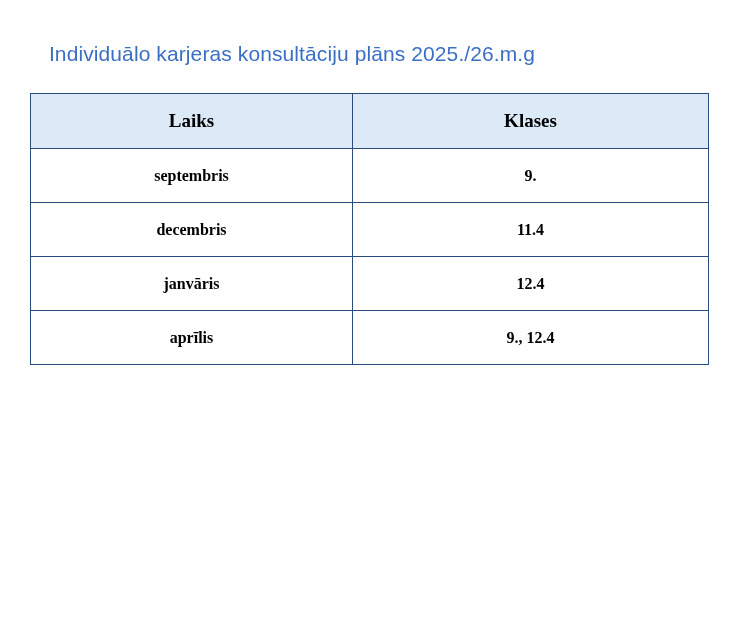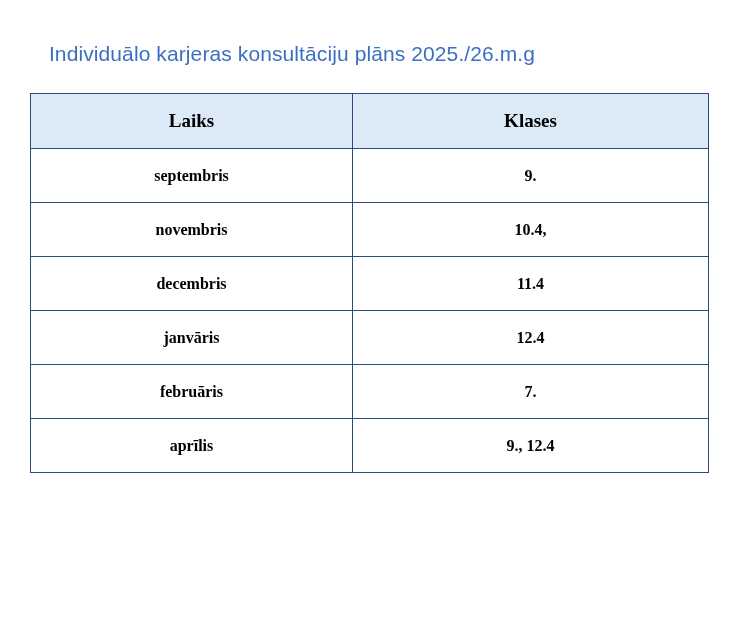--- a/index.html
+++ b/index.html
@@ -85,34 +85,26 @@
           <th>Laiks</th>
           <th>Klases</th>
         </tr>
       </thead>
       <tbody>
         <tr>
           <td>septembris</td>
           <td>9.</td>
         </tr>
         <tr>
-          <td>novembris</td>
-          <td>10.4,</td>
-        </tr>
-        <tr>
           <td>decembris</td>
           <td>11.4</td>
         </tr>
         <tr>
           <td>janvāris</td>
           <td>12.4</td>
-        </tr>
-        <tr>
-          <td>februāris</td>
-          <td>7.</td>
         </tr>
         <tr>
           <td>aprīlis</td>
           <td>9., 12.4</td>
         </tr>
       </tbody>
     </table>
   </div>
 
 </div>

